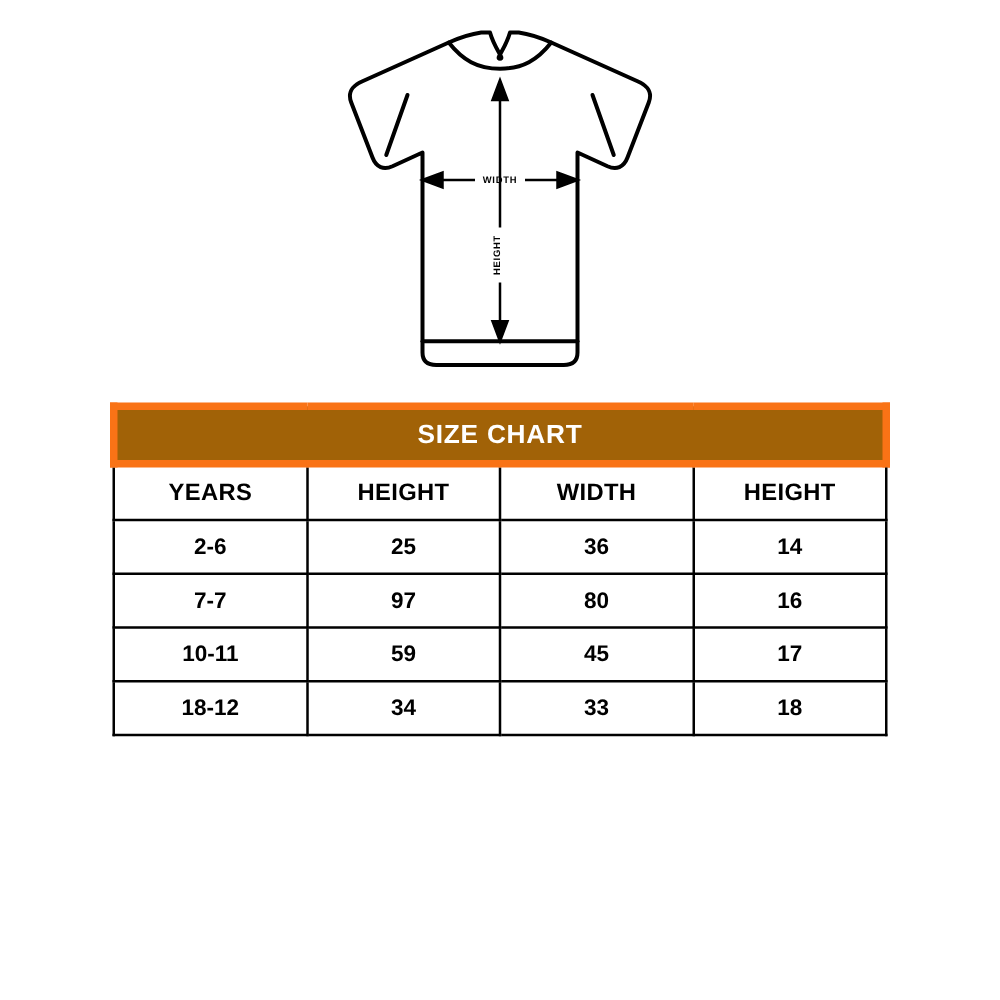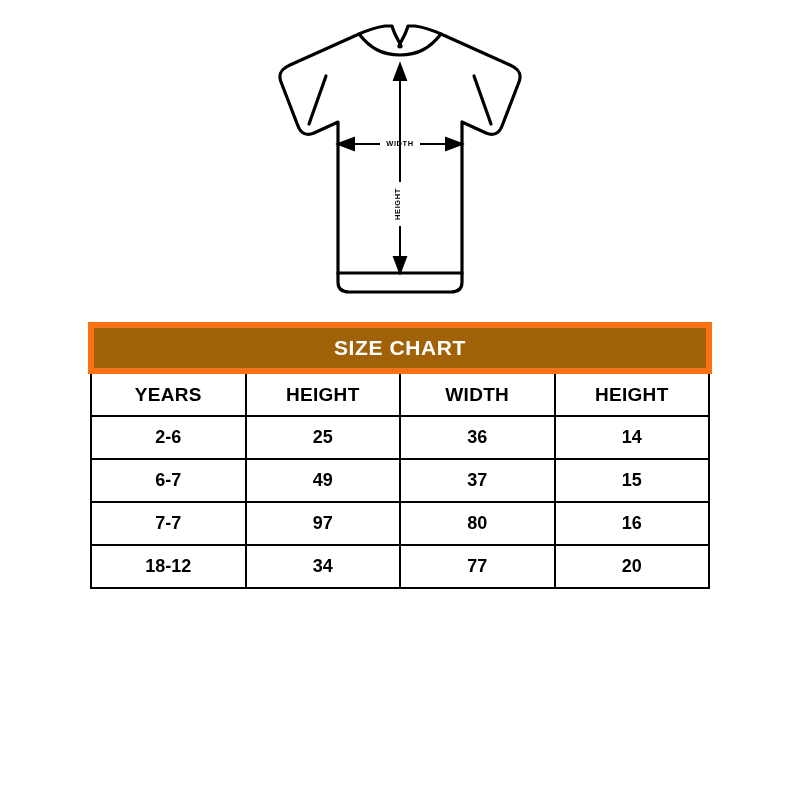--- a/index.html
+++ b/index.html
@@ -150,33 +150,33 @@
       </tr>
     </thead>
     <tbody>
       <tr>
         <td class="data-cell">2-6</td>
         <td class="data-cell">25</td>
         <td class="data-cell">36</td>
         <td class="data-cell">14</td>
       </tr>
       <tr>
-        <td class="data-cell">6-7</td>
-        <td class="data-cell">49</td>
-        <td class="data-cell">37</td>
-        <td class="data-cell">15</td>
-      </tr>
-      <tr>
         <td class="data-cell">7-7</td>
         <td class="data-cell">97</td>
         <td class="data-cell">80</td>
         <td class="data-cell">16</td>
       </tr>
       <tr>
+        <td class="data-cell">10-11</td>
+        <td class="data-cell">59</td>
+        <td class="data-cell">45</td>
+        <td class="data-cell">17</td>
+      </tr>
+      <tr>
         <td class="data-cell">18-12</td>
         <td class="data-cell">34</td>
-        <td class="data-cell">77</td>
-        <td class="data-cell">20</td>
+        <td class="data-cell">33</td>
+        <td class="data-cell">18</td>
       </tr>
     </tbody>
   </table>
 
 </div>
 
 </body></html>

